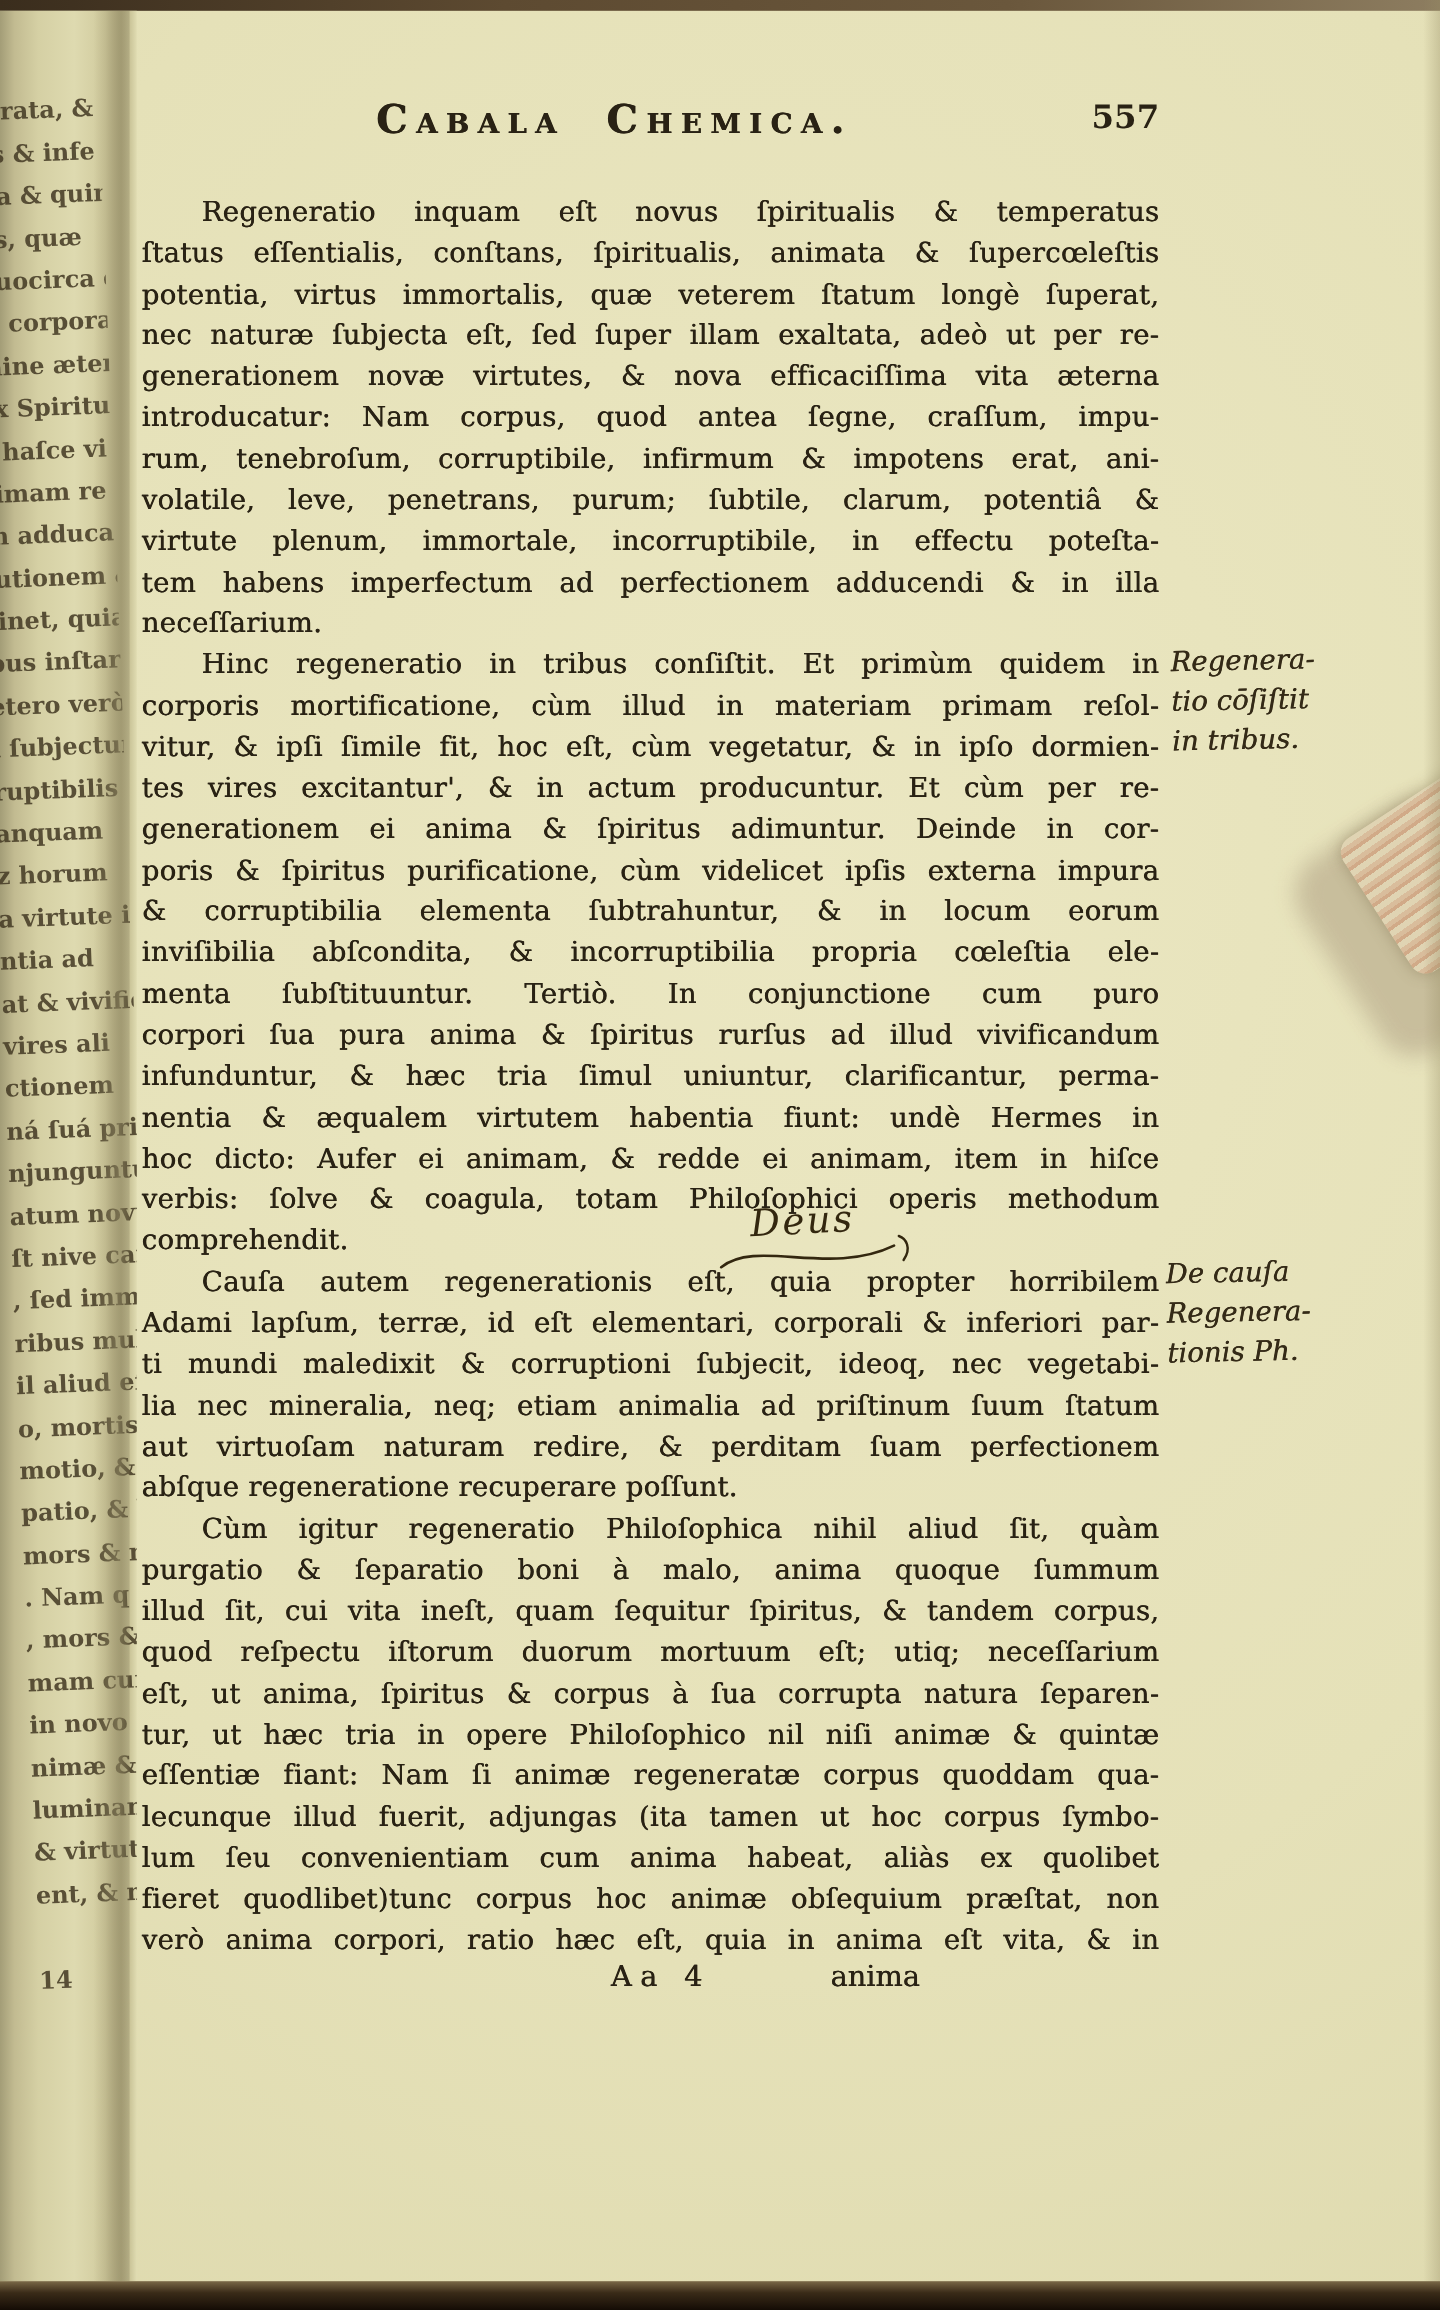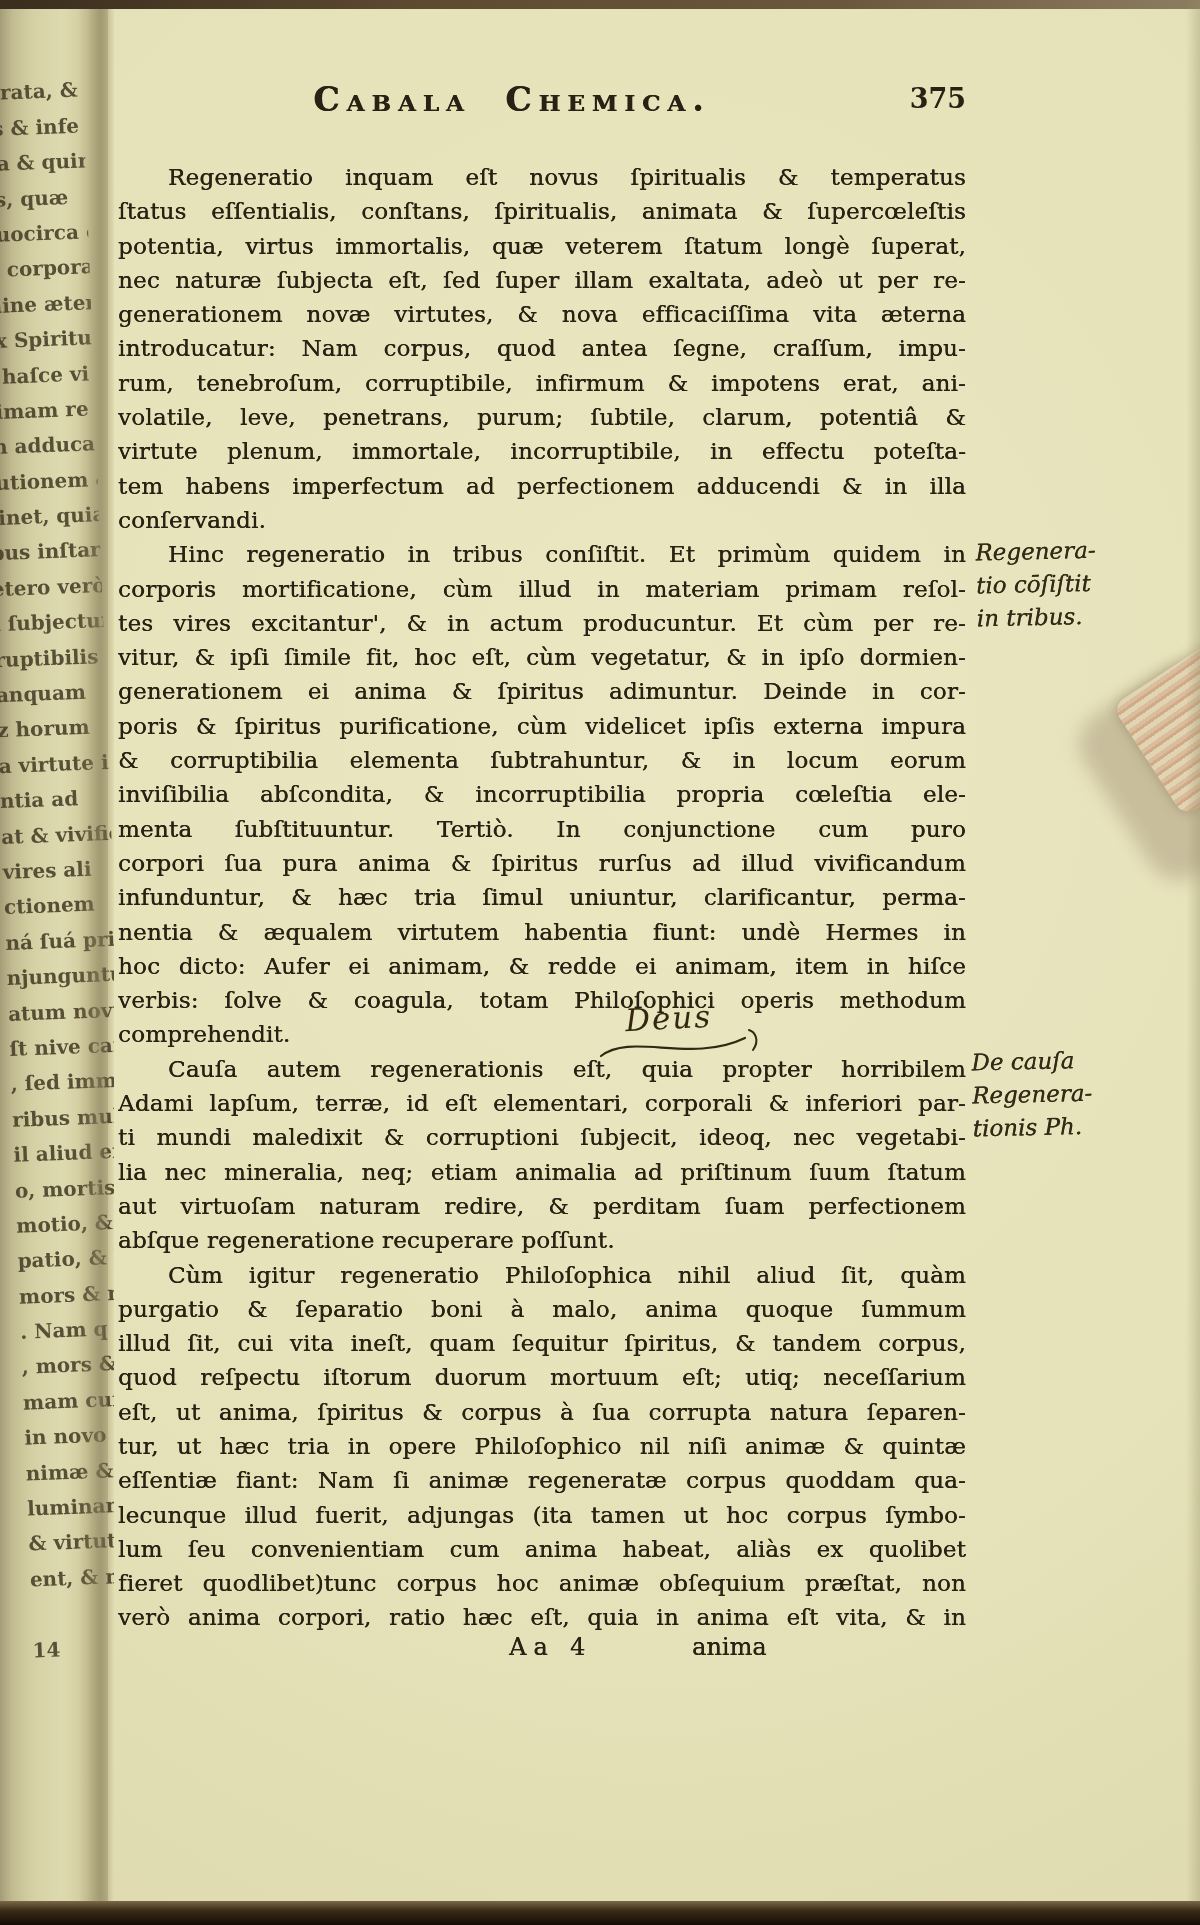--- a/index.html
+++ b/index.html
@@ -120,40 +120,40 @@
         <div class="frag">luminant</div>
         <div class="frag">&amp; virtute</div>
         <div class="frag">ent, &amp; ma</div>
         <div class="frag"></div>
         <div class="frag">14</div>
       </div>
   </div>
 
   <div class="header">
     <div class="title">Cabala Chemica.</div>
-    <div class="pageno">375</div>
+    <div class="pageno">557</div>
   </div>
 
   <div class="text">
 
   <div class="line indent">Regeneratio inquam eſt novus ſpiritualis &amp; temperatus</div>
       <div class="line">ſtatus eſſentialis, conſtans, ſpiritualis, animata &amp; ſupercœleſtis</div>
       <div class="line">potentia, virtus immortalis, quæ veterem ſtatum longè ſuperat,</div>
       <div class="line">nec naturæ ſubjecta eſt, ſed ſuper illam exaltata, adeò ut per re-</div>
       <div class="line">generationem novæ virtutes, &amp; nova efficaciſſima vita æterna</div>
       <div class="line">introducatur: Nam corpus, quod antea ſegne, craſſum, impu-</div>
       <div class="line">rum, tenebroſum, corruptibile, infirmum &amp; impotens erat, ani-</div>
       <div class="line">volatile, leve, penetrans, purum; ſubtile, clarum, potentiâ &amp;</div>
       <div class="line">virtute plenum, immortale, incorruptibile, in effectu poteſta-</div>
       <div class="line">tem habens imperfectum ad perfectionem adducendi &amp; in illa</div>
-      <div class="line short">conſervandi.</div>
+      <div class="line short">neceſſarium.</div>
       <div class="line indent">Hinc regeneratio in tribus conſiſtit. Et primùm quidem in</div>
       <div class="line">corporis mortificatione, cùm illud in materiam primam reſol-</div>
+      <div class="line">vitur, &amp; ipſi ſimile fit, hoc eſt, cùm vegetatur, &amp; in ipſo dormien-</div>
       <div class="line">tes vires excitantur', &amp; in actum producuntur. Et cùm per re-</div>
-      <div class="line">vitur, &amp; ipſi ſimile fit, hoc eſt, cùm vegetatur, &amp; in ipſo dormien-</div>
       <div class="line">generationem ei anima &amp; ſpiritus adimuntur. Deinde in cor-</div>
       <div class="line">poris &amp; ſpiritus purificatione, cùm videlicet ipſis externa impura</div>
       <div class="line">&amp; corruptibilia elementa ſubtrahuntur, &amp; in locum eorum</div>
       <div class="line">inviſibilia abſcondita, &amp; incorruptibilia propria cœleſtia ele-</div>
       <div class="line">menta ſubſtituuntur. Tertiò. In conjunctione cum puro</div>
       <div class="line">corpori ſua pura anima &amp; ſpiritus rurſus ad illud vivificandum</div>
       <div class="line">infunduntur, &amp; hæc tria ſimul uniuntur, clarificantur, perma-</div>
       <div class="line">nentia &amp; æqualem virtutem habentia fiunt: undè Hermes in</div>
       <div class="line">hoc dicto: Aufer ei animam, &amp; redde ei animam, item in hiſce</div>
       <div class="line">verbis: ſolve &amp; coagula, totam Philoſophici operis methodum</div>

